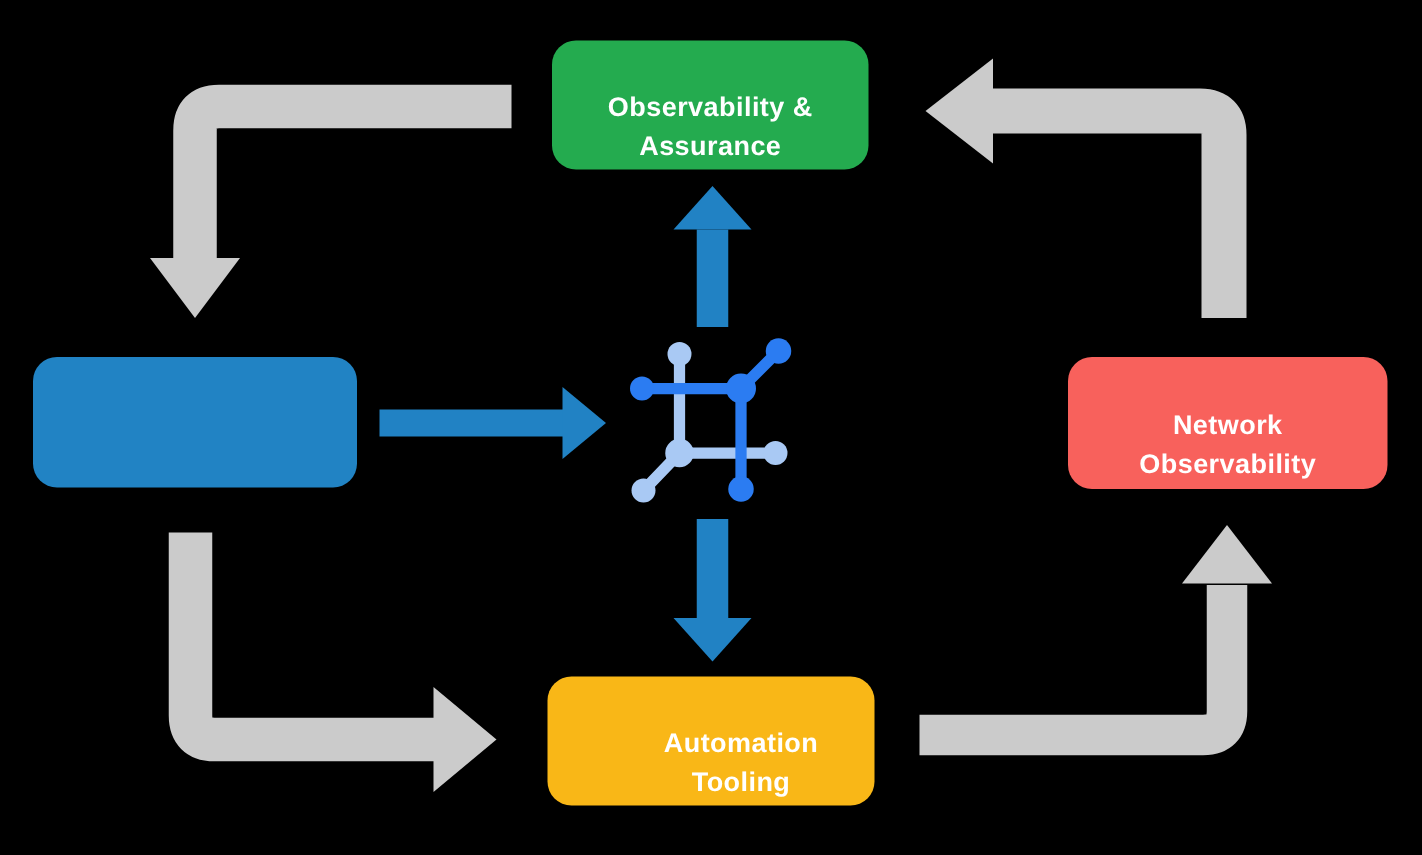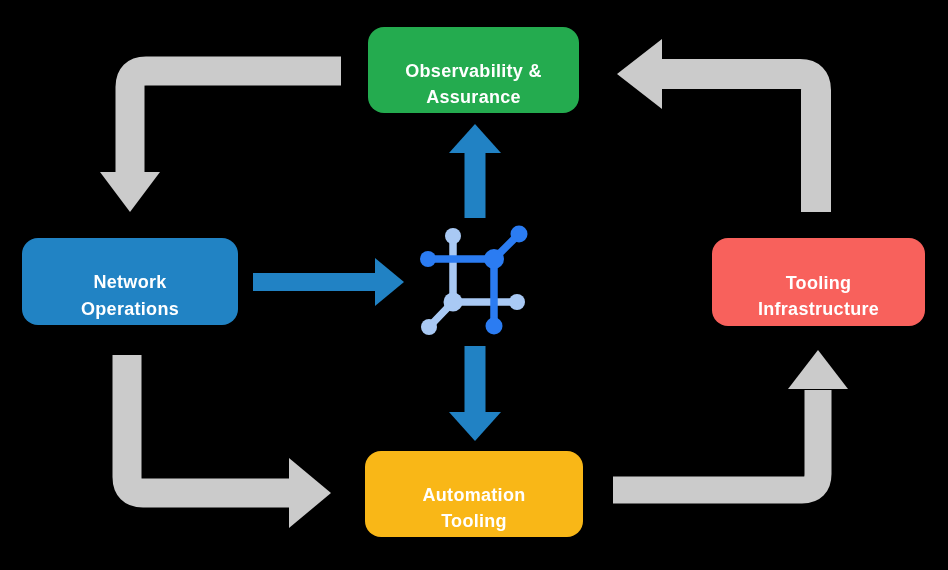--- a/index.html
+++ b/index.html
@@ -19,21 +19,21 @@
     font-size:18px;
     font-weight:bold;
     letter-spacing:.3px;
     line-height:1.45;
     pointer-events:none;
   }
   .node-label span{max-width:160px;display:inline-block;margin-top:28px;}
   .lbl-top   {left:368px; top:27px;  width:211px; height:86px;}
   .lbl-left  {left:22px;  top:238px; width:216px; height:87px;}
   .lbl-right {left:712px; top:238px; width:213px; height:88px;}
-  .lbl-bottom{left:365px; top:451px; width:218px; height:86px;}
+  .lbl-bottom{left:365px; top:451px; width:218px; height:86px;padding-left:20px;}
 </style>
 </head>
 <body>
 
 <div class="canvas">
 
   <svg class="diagram-svg" viewBox="0 0 948 570">
 
     <g>
       <path d="M341,71 H146 Q130,71 130,87 V173" fill="none" stroke-width="29" stroke="#CBCBCB"></path>
@@ -95,23 +95,20 @@
 
     <rect x="368" y="27" width="211" height="86" rx="16" fill="#24AB4F"></rect>
     <rect x="22" y="238" width="216" height="87" rx="16" fill="#2183C4"></rect>
     <rect x="712" y="238" width="213" height="88" rx="16" fill="#F8615C"></rect>
     <rect x="365" y="451" width="218" height="86" rx="16" fill="#F9B717"></rect>
   </svg>
 
   <div class="node-label lbl-top">
     <span>Observability &amp; Assurance</span>
   </div>
-  <div class="node-label lbl-left">
-    <span>Network Operations</span>
-  </div>
   <div class="node-label lbl-right">
-    <span>Tooling Infrastructure</span>
+    <span>Network Observability</span>
   </div>
   <div class="node-label lbl-bottom">
     <span>Automation Tooling</span>
   </div>
 
 </div>
 
 </body></html>

